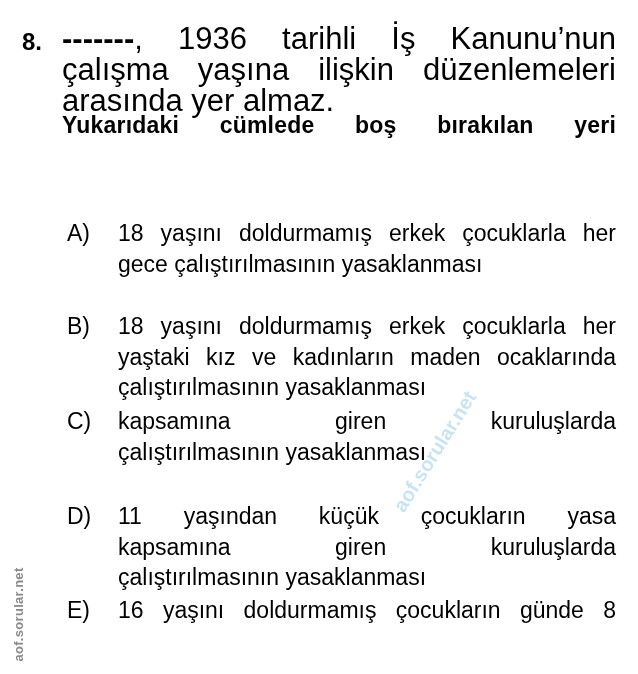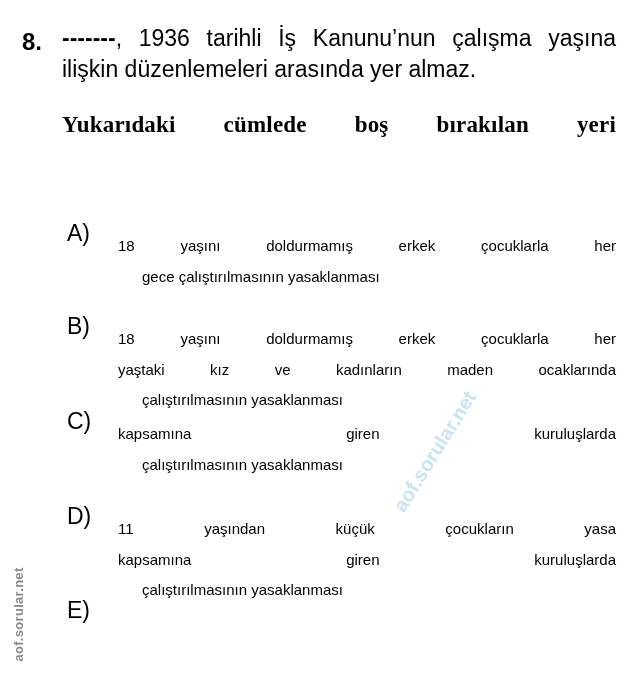--- a/index.html
+++ b/index.html
@@ -26,21 +26,21 @@
       top: 27px;
       font-size: 24px;
       font-weight: bold;
       line-height: 30px;
     }
     .stem {
       position: absolute;
       left: 62px;
       top: 23px;
       width: 554px;
-      font-size: 23px;
+      font-size: 31px;
       line-height: 31px;
       text-align: justify;
       text-align-last: left;
     }
     .stem .blank {
       font-weight: bold;
     }
     .prompt {
       position: absolute;
       left: 62px;
@@ -50,21 +50,20 @@
       font-weight: bold;
       line-height: 30px;
       text-align: justify;
       letter-spacing: 0.2px;
     }
     .prompt .line {
       display: block;
       text-align: justify;
       text-align-last: justify;
       height: 30px;
-      font-family: Liberation Serif, serif;
     }
     .prompt .line.last {
       text-align-last: left;
     }
     .options {
       position: absolute;
       left: 0;
       top: 218px;
       width: 638px;
     }
@@ -76,35 +75,34 @@
     .opt-letter {
       position: absolute;
       left: 67px;
       top: 0;
       font-size: 23px;
       line-height: 30px;
     }
     .opt-text {
       position: absolute;
       left: 118px;
-      top: 13px;
+      top: 0;
       width: 498px;
-      font-size: 15px;
+      font-size: 23px;
       line-height: 30.5px;
     }
     .opt-text .line {
       display: block;
       height: 30.5px;
       text-align: justify;
       text-align-last: justify;
       white-space: nowrap;
     }
     .opt-text .line.last {
       text-align-last: left;
-      margin-left: 24px;
     }
     .wm-side {
       position: absolute;
       left: -32px;
       top: 607px;
       width: 100px;
       font-size: 13px;
       font-weight: bold;
       color: #8a8a8a;
       transform: rotate(-90deg);
@@ -175,20 +173,21 @@
       <div class="opt-text">
         <span class="line">11 yaşından küçük çocukların yasa</span>
         <span class="line">kapsamına giren kuruluşlarda</span>
         <span class="line last">çalıştırılmasının yasaklanması</span>
       </div>
     </div>
 
     <div class="option" style="top:377px;">
       <span class="opt-letter">E)</span>
       <div class="opt-text">
+        <span class="line">16 yaşını doldurmamış çocukların günde 8</span>
       </div>
     </div>
 
   </div>
 
   <div class="wm-diag">aof.sorular.net</div>
   <div class="wm-side">aof.sorular.net</div>
 
 </div>
 

